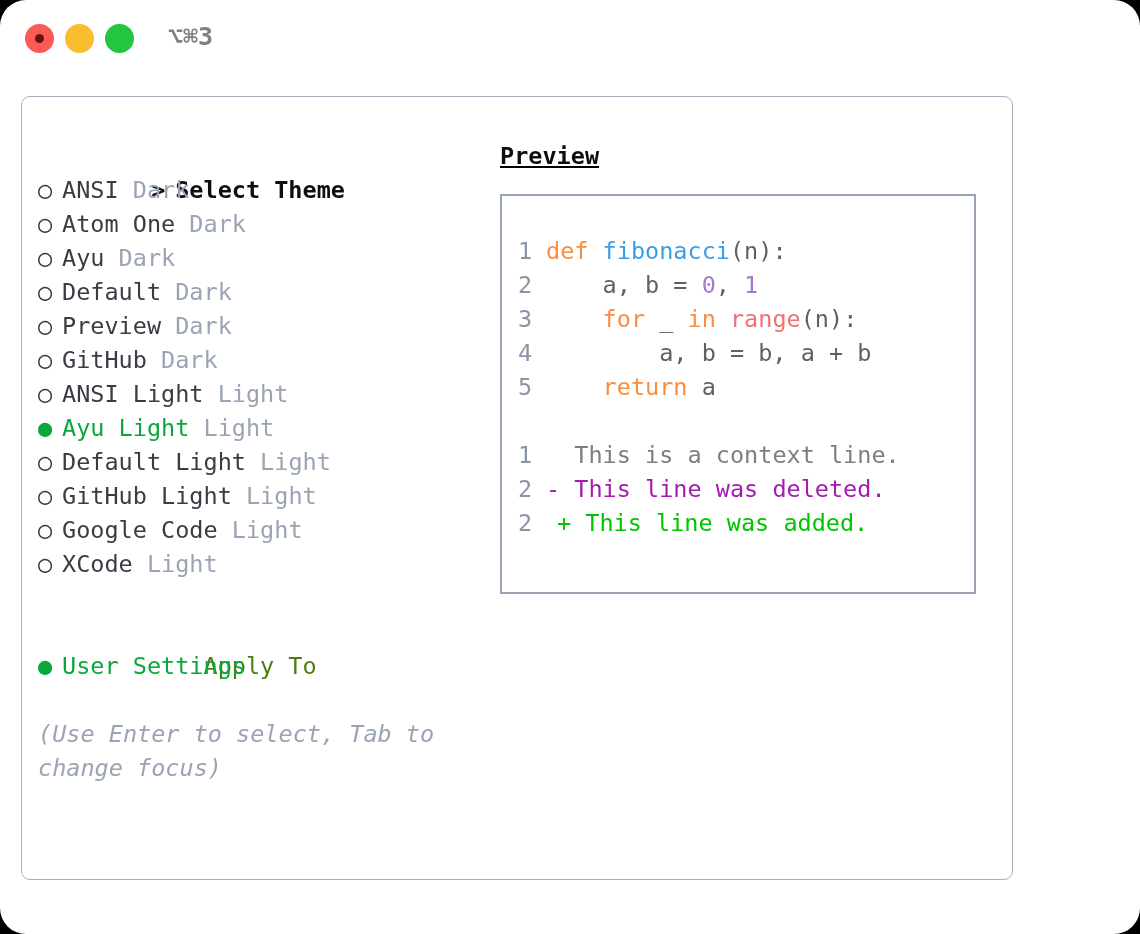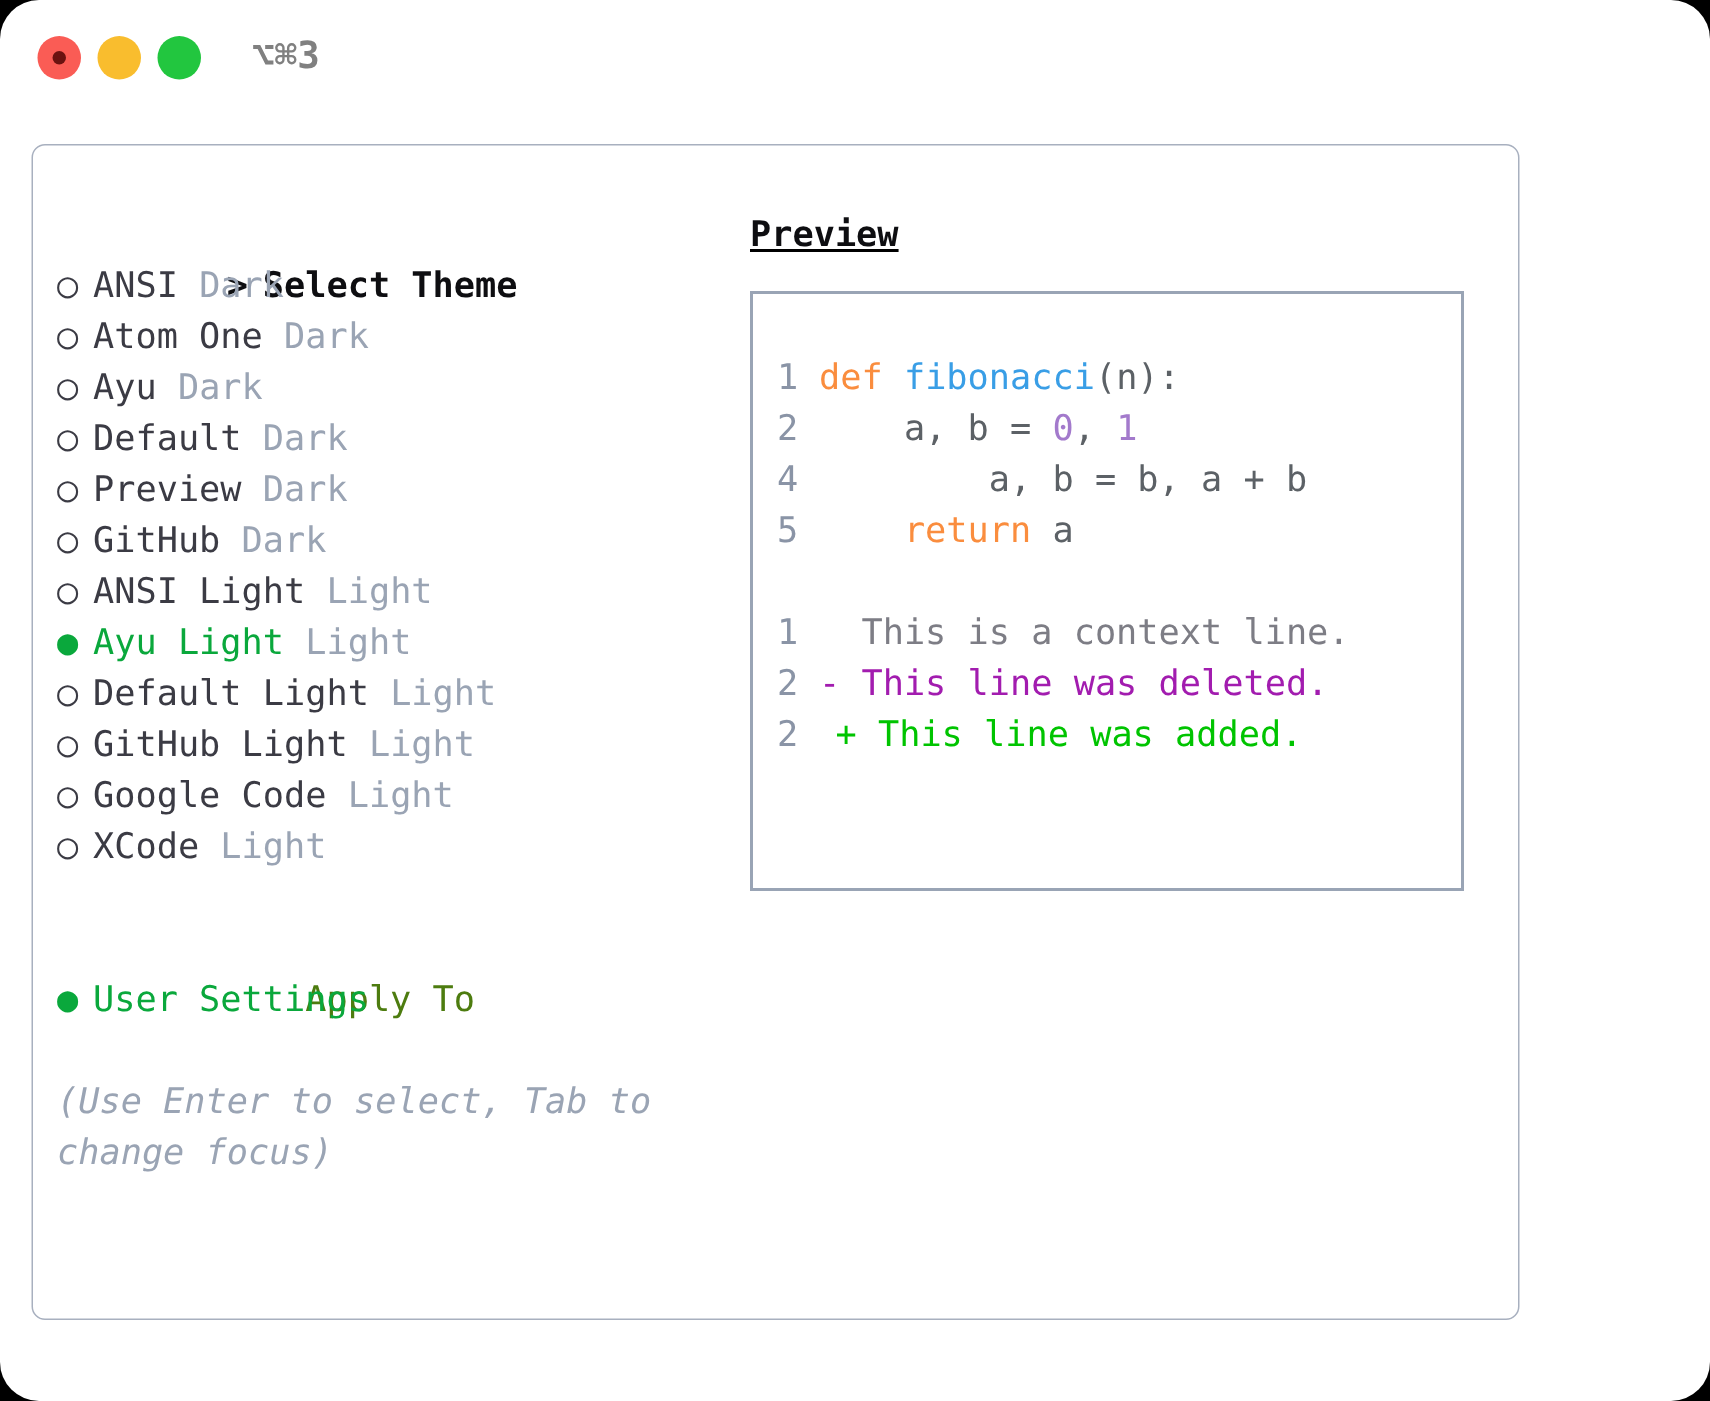--- a/index.html
+++ b/index.html
@@ -215,20 +215,21 @@
 
       <div id="hint-text">(Use Enter to select, Tab to change focus)</div>
     </div>
 
     <div id="preview-column">
       <div id="preview-title">Preview</div>
       <div id="preview-box">
         <div id="code-area">
             <div class="code-line"><span class="lineno">1</span><span class="tok-kw">def</span><span class="tok-plain"> </span><span class="tok-fn">fibonacci</span><span class="tok-plain">(n):</span></div>
             <div class="code-line"><span class="lineno">2</span><span class="tok-plain">    a, b = </span><span class="tok-num">0</span><span class="tok-plain">, </span><span class="tok-num">1</span></div>
+            <div class="code-line"><span class="lineno">3</span><span class="tok-plain">    </span><span class="tok-kw">for</span><span class="tok-plain"> _ </span><span class="tok-kw">in</span><span class="tok-plain"> </span><span class="tok-builtin">range</span><span class="tok-plain">(n):</span></div>
             <div class="code-line"><span class="lineno">4</span><span class="tok-plain">        a, b = b, a + b</span></div>
             <div class="code-line"><span class="lineno">5</span><span class="tok-plain">    </span><span class="tok-kw">return</span><span class="tok-plain"> a</span></div>
             <div class="diff-gap"></div>
             <div class="code-line"><span class="lineno">1</span><span class="diff-context"><span> </span><span> This is a context line.</span></span></div>
             <div class="code-line"><span class="lineno">2</span><span class="diff-del"><span>-</span><span> This line was deleted.</span></span></div>
             <div class="code-line"><span class="lineno">2</span><span class="diff-add"><span>+</span><span> This line was added.</span></span></div>
           </div>
       </div>
     </div>
 

